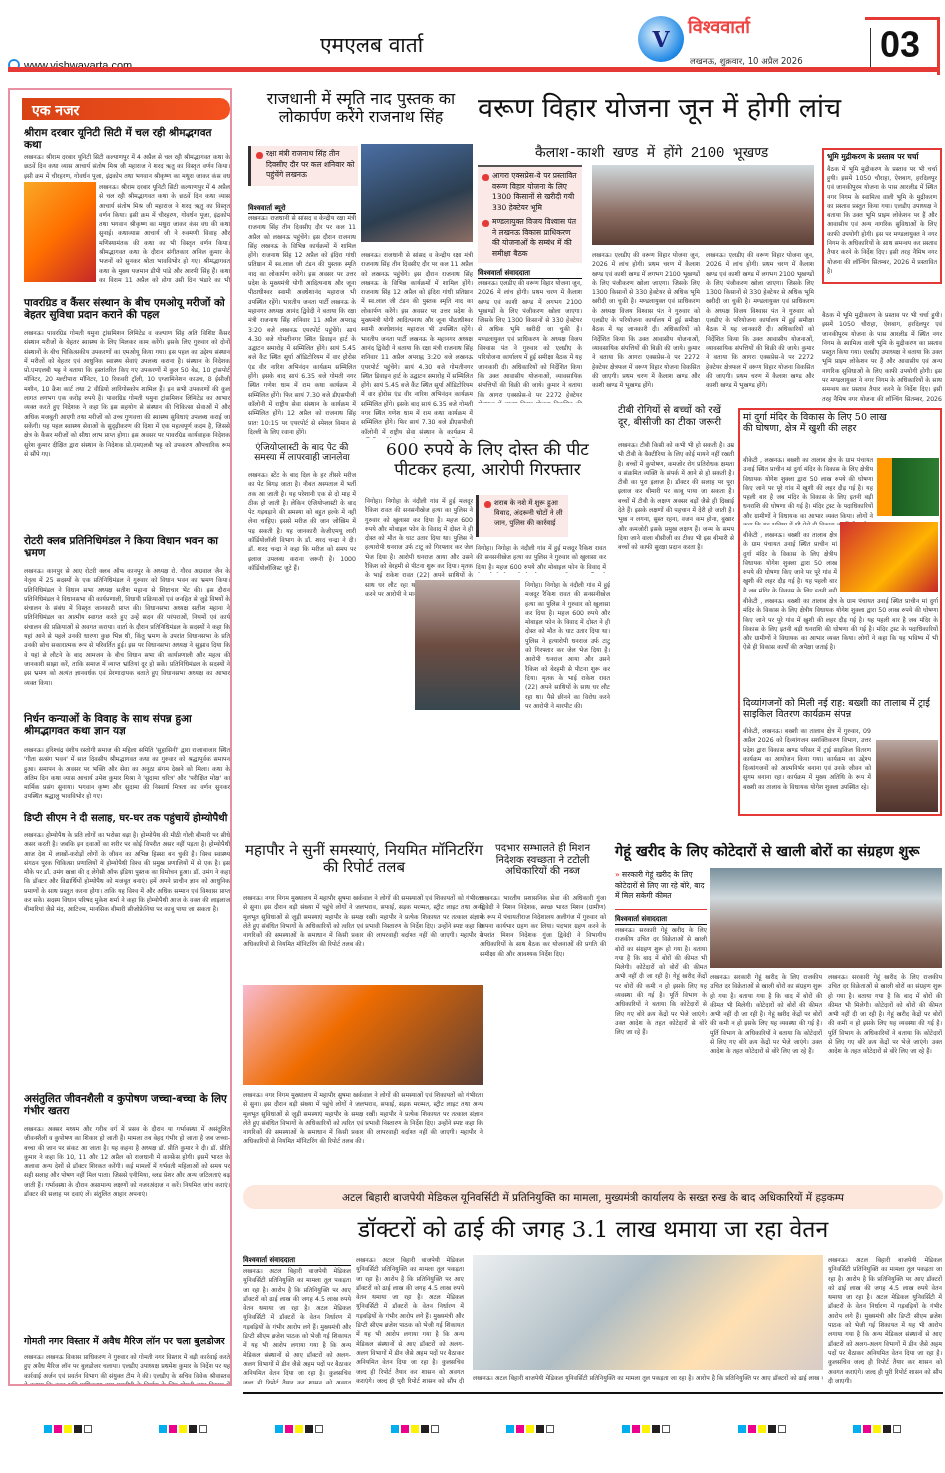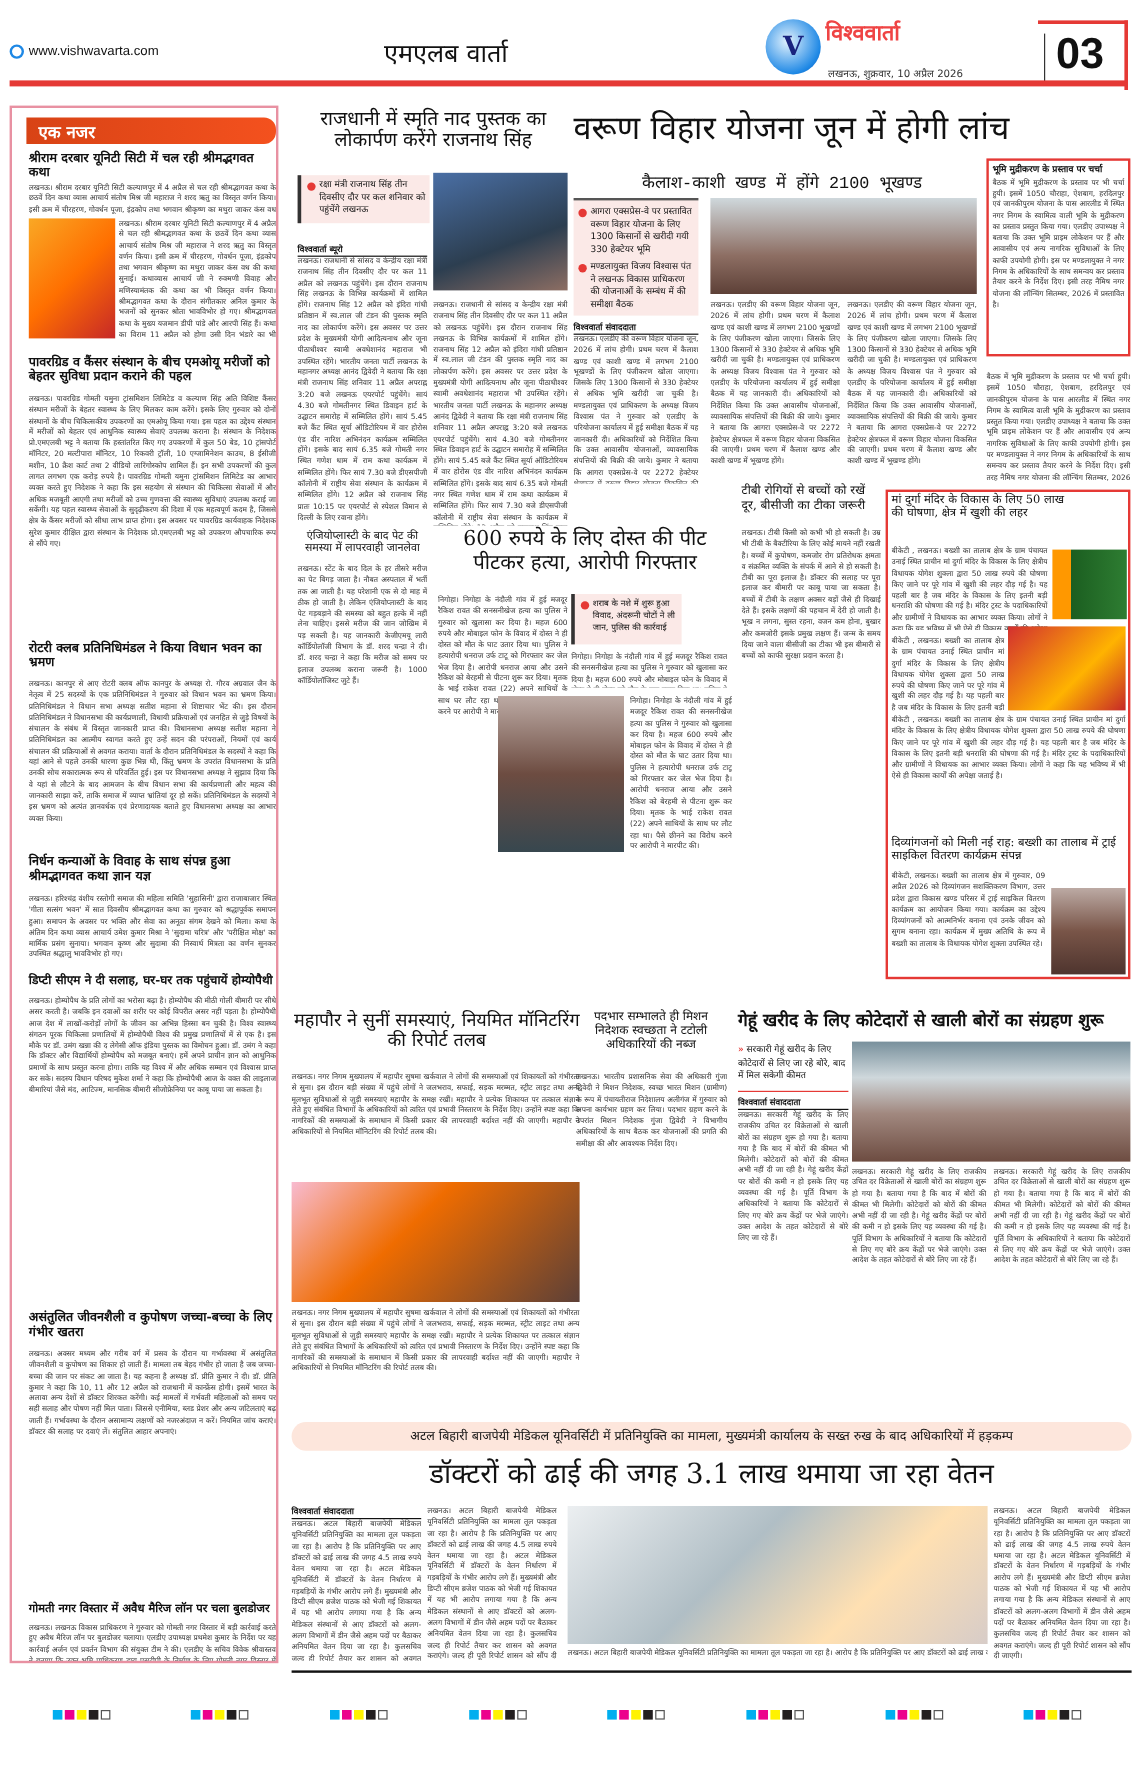--- a/index.html
+++ b/index.html
@@ -1,19 +1,19 @@
 <!DOCTYPE html>
 <html><head>
 <meta charset="utf-8">
 <style>
 *{box-sizing:border-box;margin:0;padding:0}
 body{width:945px;height:1473px;background:#fff;font-family:"DejaVu Sans",sans-serif;color:#111;position:relative;overflow:hidden}
 .abs{position:absolute}
 .masthead{left:0;top:0;width:945px;height:78px}
-.url{left:8px;top:37px;font-size:11px;font-family:"Liberation Sans",sans-serif;color:#111;display:flex;gap:4px}
+.url{left:8px;top:59px;font-size:11px;font-family:"Liberation Sans",sans-serif;color:#111;display:flex;gap:4px}
 .ie{display:inline-block;width:12px;height:12px;border-radius:50%;border:2px solid #1e88e5;position:relative}
 .sec{left:320px;top:30px;font-size:21px;font-family:"DejaVu Serif",serif}
 .logo{left:638px;top:16px;width:46px;height:46px;border-radius:50%;background:radial-gradient(circle at 40% 40%,#e3f2fd,#1e88e5 70%,#0d47a1);display:flex;align-items:center;justify-content:center;color:#1a237e;font-weight:bold;font-size:22px;font-family:"DejaVu Serif",serif}
 .brand{left:688px;top:14px;font-size:18px;font-weight:bold;color:#ef4444}
 .date{left:690px;top:55px;font-size:8.5px;color:#333}
 .pagebox{left:865px;top:17px;width:75px;height:58px;border-top:3px solid #e53935;border-right:3px solid #e53935}
 .pgsep{left:870px;top:28px;width:1px;height:40px;background:#333}
 .pgnum{left:880px;top:24px;font-size:36px;font-family:"Liberation Sans",sans-serif;font-weight:bold}
 .redrule{left:8px;top:67px;width:932px;height:5px;background:#e53935}
 .leftcol{left:8px;top:88px;width:224px;height:1298px;border:2px solid #e891a2}
@@ -88,21 +88,21 @@
 <div class="abs" style="left:535px;top:142px;font-size:14px;font-family:Liberation Mono, monospace">कैलाश-काशी खण्ड में होंगे 2100 भूखण्ड</div>
 <div class="abs bullet-box" style="left:478px;top:165px;width:104px;height:98px;padding:4px 2px;border-left:none;border-top:2px solid #555">
   <div class="bullet" style="font-size:7.5px;line-height:10.5px;margin-bottom:4px">आगरा एक्सप्रेस-वे पर प्रस्तावित वरूण विहार योजना के लिए 1300 किसानों से खरीदी गयी 330 हेक्टेयर भूमि</div>
   <div class="bullet" style="font-size:7.5px;line-height:10.5px">मण्डलायुक्त विजय विश्वास पंत ने लखनऊ विकास प्राधिकरण की योजनाओं के सम्बंध में की समीक्षा बैठक</div>
 </div>
 <div class="abs img" style="left:592px;top:165px;width:222px;height:80px;background:linear-gradient(180deg,#cfd8dc,#8d6e63 60%,#5d4037)"></div>
 <div class="abs byline" style="left:478px;top:268px;width:104px">विश्ववार्ता संवाददाता</div>
 <div class="abs body" style="left:478px;top:278px;width:104px;height:125px">लखनऊ। एलडीए की वरूण विहार योजना जून, 2026 में लांच होगी। प्रथम चरण में कैलाश खण्ड एवं काशी खण्ड में लगभग 2100 भूखण्डों के लिए पंजीकरण खोला जाएगा। जिसके लिए 1300 किसानों से 330 हेक्टेयर से अधिक भूमि खरीदी जा चुकी है। मण्डलायुक्त एवं प्राधिकरण के अध्यक्ष विजय विश्वास पंत ने गुरुवार को एलडीए के परियोजना कार्यालय में हुई समीक्षा बैठक में यह जानकारी दी। अधिकारियों को निर्देशित किया कि उक्त आवासीय योजनाओं, व्यावसायिक संपत्तियों की बिक्री की जाये। कुमार ने बताया कि आगरा एक्सप्रेस-वे पर 2272 हेक्टेयर क्षेत्रफल में वरूण विहार योजना विकसित की जाएगी। प्रथम चरण में कैलाश खण्ड और काशी खण्ड में भूखण्ड होंगे।</div>
 <div class="abs body" style="left:592px;top:250px;width:108px;height:153px">लखनऊ। एलडीए की वरूण विहार योजना जून, 2026 में लांच होगी। प्रथम चरण में कैलाश खण्ड एवं काशी खण्ड में लगभग 2100 भूखण्डों के लिए पंजीकरण खोला जाएगा। जिसके लिए 1300 किसानों से 330 हेक्टेयर से अधिक भूमि खरीदी जा चुकी है। मण्डलायुक्त एवं प्राधिकरण के अध्यक्ष विजय विश्वास पंत ने गुरुवार को एलडीए के परियोजना कार्यालय में हुई समीक्षा बैठक में यह जानकारी दी। अधिकारियों को निर्देशित किया कि उक्त आवासीय योजनाओं, व्यावसायिक संपत्तियों की बिक्री की जाये। कुमार ने बताया कि आगरा एक्सप्रेस-वे पर 2272 हेक्टेयर क्षेत्रफल में वरूण विहार योजना विकसित की जाएगी। प्रथम चरण में कैलाश खण्ड और काशी खण्ड में भूखण्ड होंगे।</div>
 <div class="abs body" style="left:706px;top:250px;width:108px;height:153px">लखनऊ। एलडीए की वरूण विहार योजना जून, 2026 में लांच होगी। प्रथम चरण में कैलाश खण्ड एवं काशी खण्ड में लगभग 2100 भूखण्डों के लिए पंजीकरण खोला जाएगा। जिसके लिए 1300 किसानों से 330 हेक्टेयर से अधिक भूमि खरीदी जा चुकी है। मण्डलायुक्त एवं प्राधिकरण के अध्यक्ष विजय विश्वास पंत ने गुरुवार को एलडीए के परियोजना कार्यालय में हुई समीक्षा बैठक में यह जानकारी दी। अधिकारियों को निर्देशित किया कि उक्त आवासीय योजनाओं, व्यावसायिक संपत्तियों की बिक्री की जाये। कुमार ने बताया कि आगरा एक्सप्रेस-वे पर 2272 हेक्टेयर क्षेत्रफल में वरूण विहार योजना विकसित की जाएगी। प्रथम चरण में कैलाश खण्ड और काशी खण्ड में भूखण्ड होंगे।</div>
-<div class="abs boxred" style="left:822px;top:132px;width:120px;height:165px;padding:3px">
+<div class="abs boxred" style="left:822px;top:148px;width:120px;height:136px;padding:3px">
   <div class="hl" style="font-size:7.5px;margin-bottom:2px">भूमि मुद्रीकरण के प्रस्ताव पर चर्चा</div>
   <div class="body" style="height:140px">बैठक में भूमि मुद्रीकरण के प्रस्ताव पर भी चर्चा हुयी। इसमें 1050 चौराहा, ऐशबाग, हरदिलपुर एवं जानकीपुरम योजना के पास आरलीड में स्थित नगर निगम के स्वामित्व वाली भूमि के मुद्रीकरण का प्रस्ताव प्रस्तुत किया गया। एलडीए उपाध्यक्ष ने बताया कि उक्त भूमि प्राइम लोकेशन पर हैं और आवासीय एवं अन्य नागरिक सुविधाओं के लिए काफी उपयोगी होगी। इस पर मण्डलायुक्त ने नगर निगम के अधिकारियों के साथ समन्वय कर प्रस्ताव तैयार करने के निर्देश दिए। इसी तरह नैमिष नगर योजना की लॉन्चिंग सितम्बर, 2026 में प्रस्तावित है।</div>
 </div>
 <div class="abs body" style="left:822px;top:310px;width:120px;height:93px">बैठक में भूमि मुद्रीकरण के प्रस्ताव पर भी चर्चा हुयी। इसमें 1050 चौराहा, ऐशबाग, हरदिलपुर एवं जानकीपुरम योजना के पास आरलीड में स्थित नगर निगम के स्वामित्व वाली भूमि के मुद्रीकरण का प्रस्ताव प्रस्तुत किया गया। एलडीए उपाध्यक्ष ने बताया कि उक्त भूमि प्राइम लोकेशन पर हैं और आवासीय एवं अन्य नागरिक सुविधाओं के लिए काफी उपयोगी होगी। इस पर मण्डलायुक्त ने नगर निगम के अधिकारियों के साथ समन्वय कर प्रस्ताव तैयार करने के निर्देश दिए। इसी तरह नैमिष नगर योजना की लॉन्चिंग सितम्बर, 2026 में प्रस्तावित है।</div>
 
 <div class="abs hl" style="left:248px;top:442px;width:108px;font-size:9px;font-weight:normal;text-align:center">एंजियोप्लास्टी के बाद पेट की समस्या में लापरवाही जानलेवा</div>
 <div class="abs body" style="left:248px;top:470px;width:108px;height:350px">लखनऊ। स्टेंट के बाद दिल के हर तीसरे मरीज का पेट बिगड़ जाता है। नौबत अस्पताल में भर्ती तक आ जाती है। यह परेशानी एक से दो माह में ठीक हो जाती है। लेकिन एंजियोप्लास्टी के बाद पेट गड़बड़ाने की समस्या को बहुत हल्के में नहीं लेना चाहिए। इससे मरीज की जान जोखिम में पड़ सकती है। यह जानकारी केजीएमयू लारी कॉर्डियोलॉजी विभाग के डॉ. शरद चन्द्रा ने दी। डॉ. शरद चन्द्रा ने कहा कि मरीज को समय पर इलाज उपलब्ध कराना जरूरी है। 1000 कॉर्डियोलॉजिस्ट जुटे हैं।</div>
 
 <div class="abs hl" style="left:365px;top:440px;width:245px;font-size:17px;font-weight:normal;text-align:center">600 रुपये के लिए दोस्त की पीट पीटकर हत्या, आरोपी गिरफ्तार</div>
 <div class="abs body" style="left:365px;top:496px;width:108px;height:325px">निगोहा। निगोहा के नंदौली गांव में हुई मजदूर रैकिश रावत की सनसनीखेज हत्या का पुलिस ने गुरुवार को खुलासा कर दिया है। महज 600 रुपये और मोबाइल फोन के विवाद में दोस्त ने ही दोस्त को मौत के घाट उतार दिया था। पुलिस ने हत्यारोपी धनराज उर्फ टाटू को गिरफ्तार कर जेल भेज दिया है। आरोपी धनराज आया और उसने रैकिश को बेरहमी से पीटना शुरू कर दिया। मृतक के भाई राकेश रावत (22) अपने साथियों के साथ घर लौट रहा था। पैसे छीनने का विरोध करने पर आरोपी ने मारपीट की।</div>

